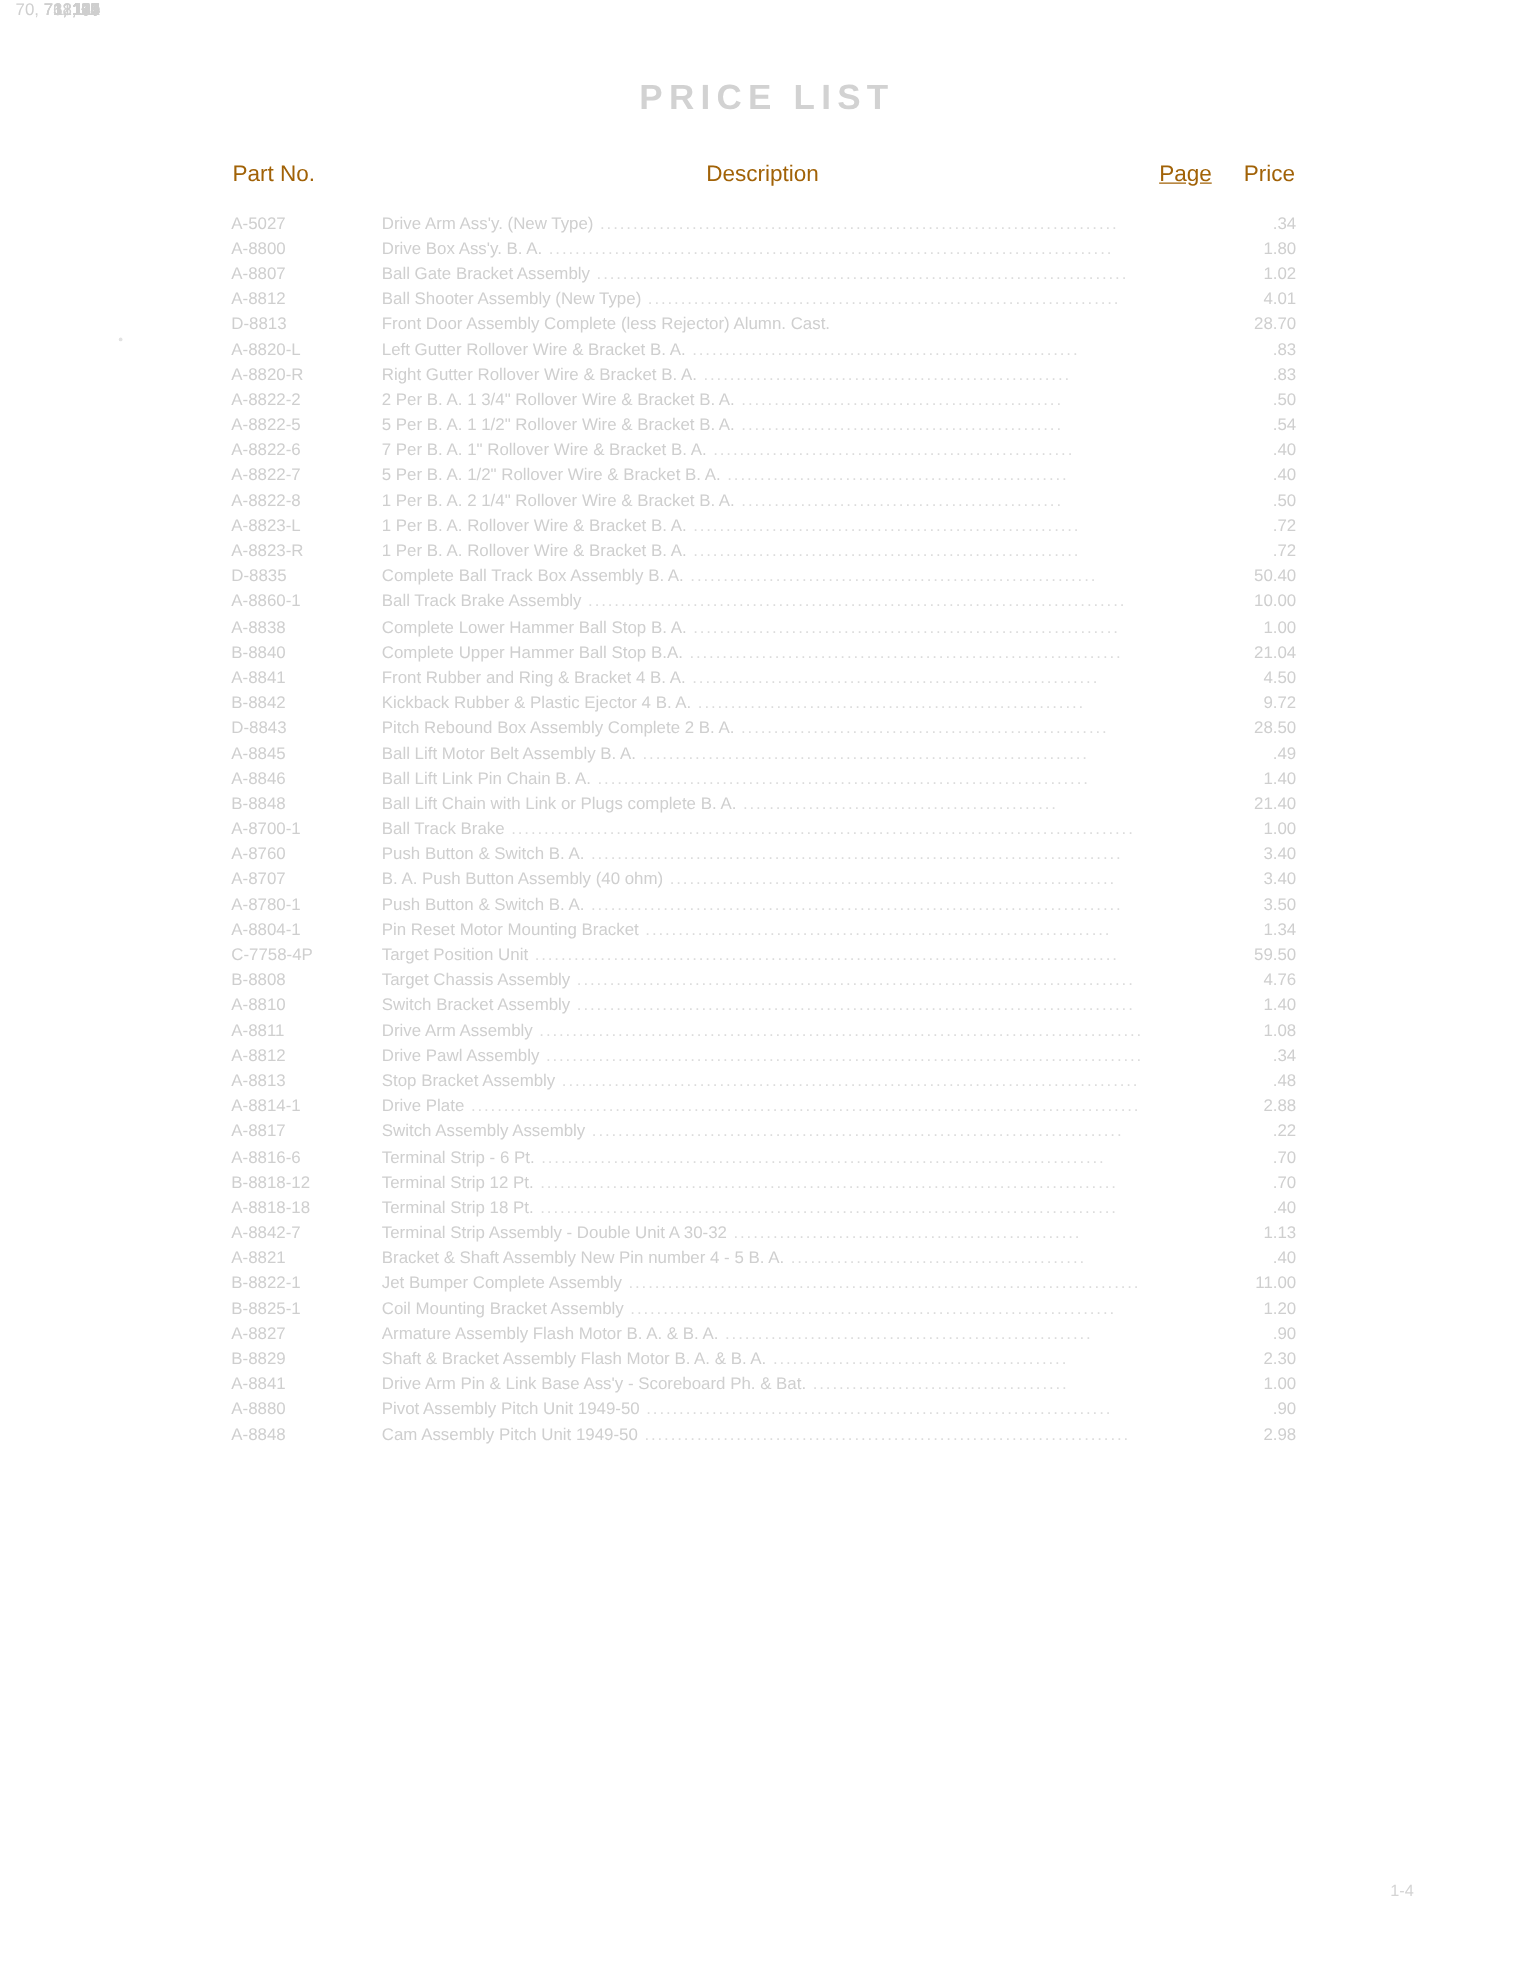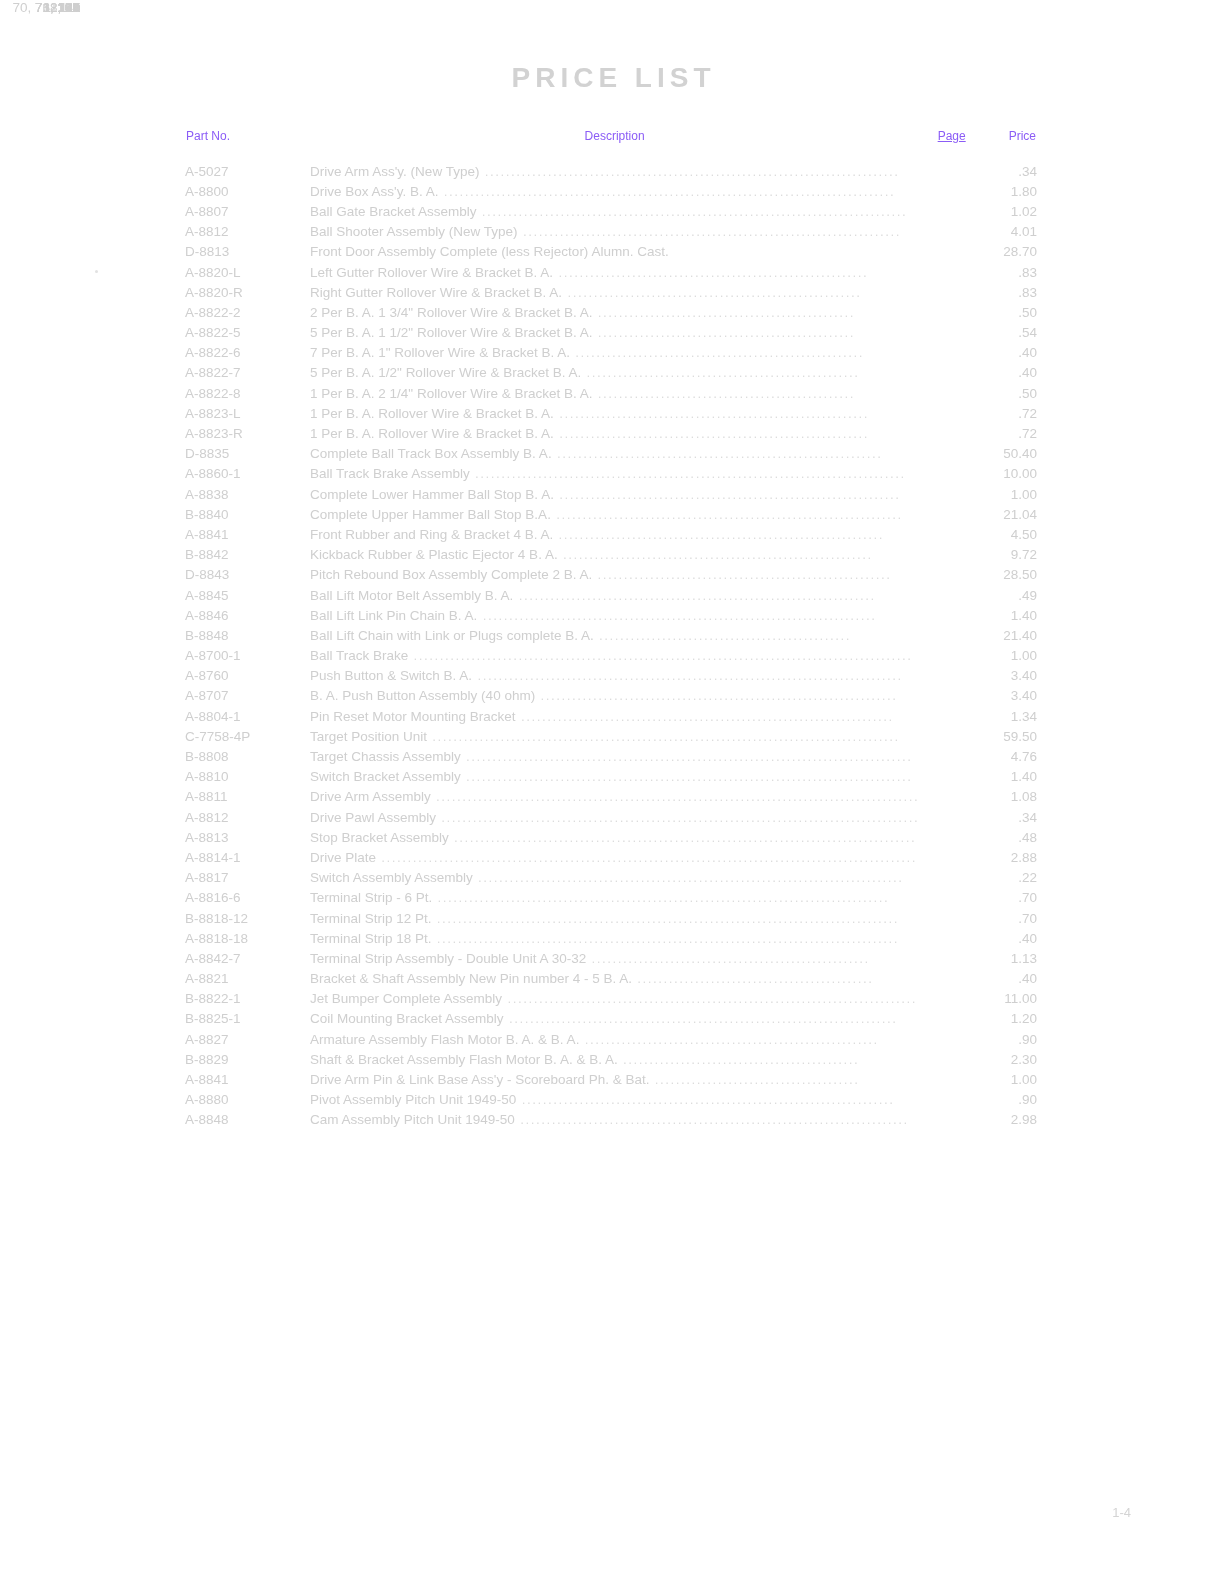--- a/index.html
+++ b/index.html
@@ -39,22 +39,22 @@
     margin: 34px 190px 0 185px;
   }
   table {
     width: 852px;
     border-collapse: collapse;
     font-size: 13.5px;
     color: #cdcdcd;
   }
   thead th {
     font-weight: normal;
-    font-size: 12px;
-    color: #8b5cf6;
+    font-size: 18px;
+    color: #a16207;
     padding-bottom: 18px;
     text-align: left;
   }
   th.c-part   { width: 152px; }
   th.c-desc   { width: 560px; text-align: center; }
   th.c-page   { width: 80px;  text-align: center; text-decoration: underline; }
   th.c-price  { width: 60px;  text-align: right; }
   tbody td {
     padding: 2.6px 0;
     vertical-align: top;
@@ -267,20 +267,26 @@
             <td class="page">111</td>
             <td class="price">3.40</td>
           </tr>
           <tr>
             <td class="part">A-8707</td>
             <td class="desc"><span class="desc-inner">B. A. Push Button Assembly (40 ohm)</span><span class="leader"> ....................................................................</span></td>
             <td class="page">111</td>
             <td class="price">3.40</td>
           </tr>
           <tr>
+            <td class="part">A-8780-1</td>
+            <td class="desc"><span class="desc-inner">Push Button &amp; Switch B. A.</span><span class="leader"> .................................................................................</span></td>
+            <td class="page"></td>
+            <td class="price">3.50</td>
+          </tr>
+          <tr>
             <td class="part">A-8804-1</td>
             <td class="desc"><span class="desc-inner">Pin Reset Motor Mounting  Bracket</span><span class="leader"> .......................................................................</span></td>
             <td class="page">112</td>
             <td class="price">1.34</td>
           </tr>
           <tr>
             <td class="part">C-7758-4P</td>
             <td class="desc"><span class="desc-inner">Target Position Unit</span><span class="leader"> .........................................................................................</span></td>
             <td class="page">120</td>
             <td class="price">59.50</td>

